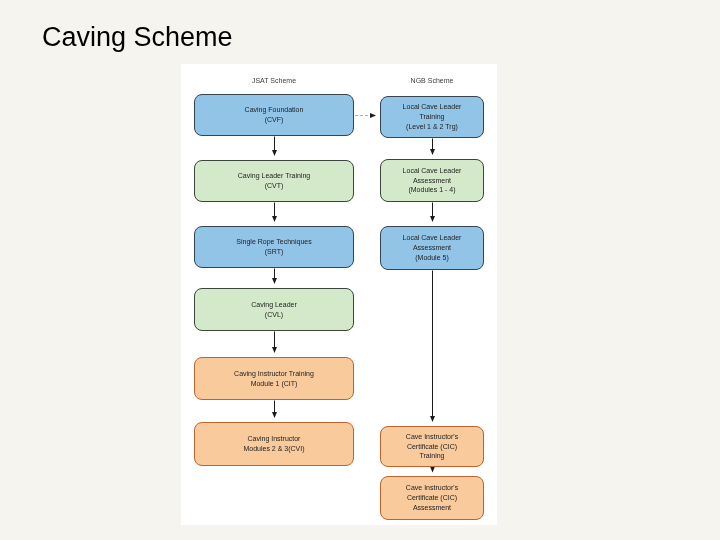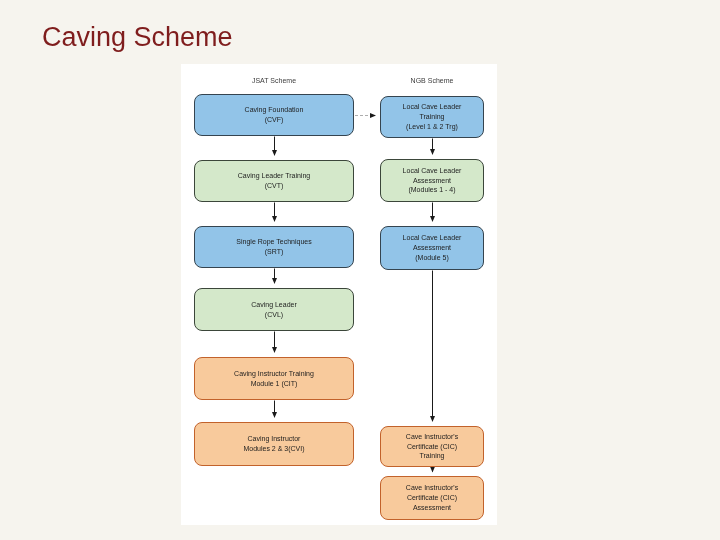--- a/index.html
+++ b/index.html
@@ -7,21 +7,21 @@
     width: 720px; height: 540px;
     background: #f6f4ee;
     font-family: "Liberation Sans", sans-serif;
     position: relative;
     overflow: hidden;
   }
   .slide-title {
     position: absolute;
     left: 42px; top: 22px;
     font-size: 27px;
-    color: #7f1d1d;
+    color: #000000;
   }
   .panel {
     position: absolute;
     left: 181px; top: 64px;
     width: 316px; height: 461px;
     background: #ffffff;
   }
   .col-header {
     position: absolute;
     top: 13px;

